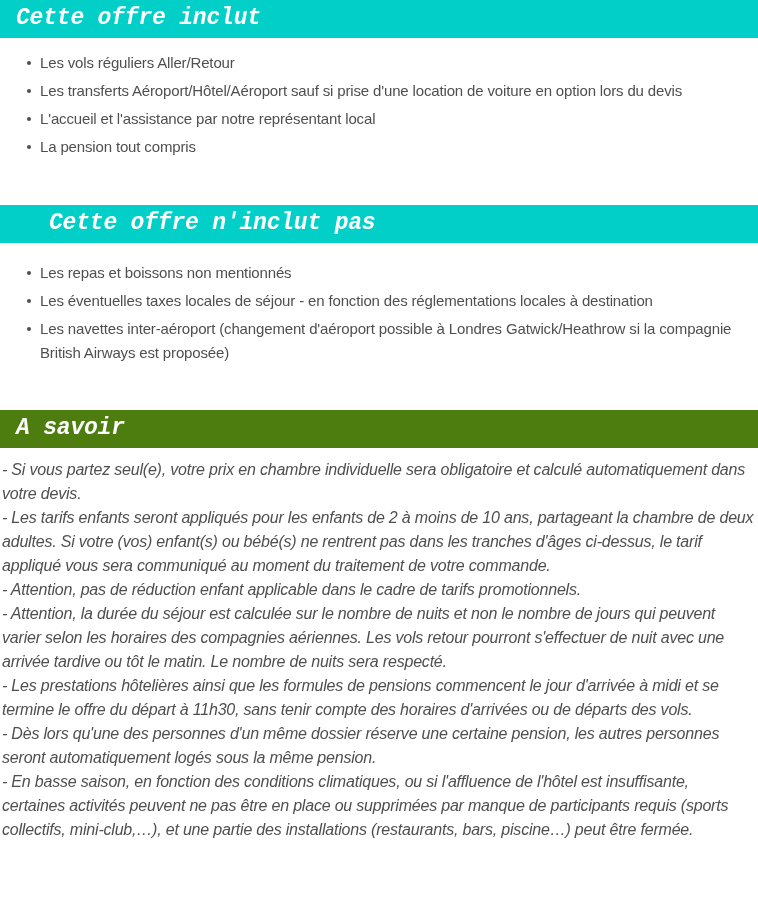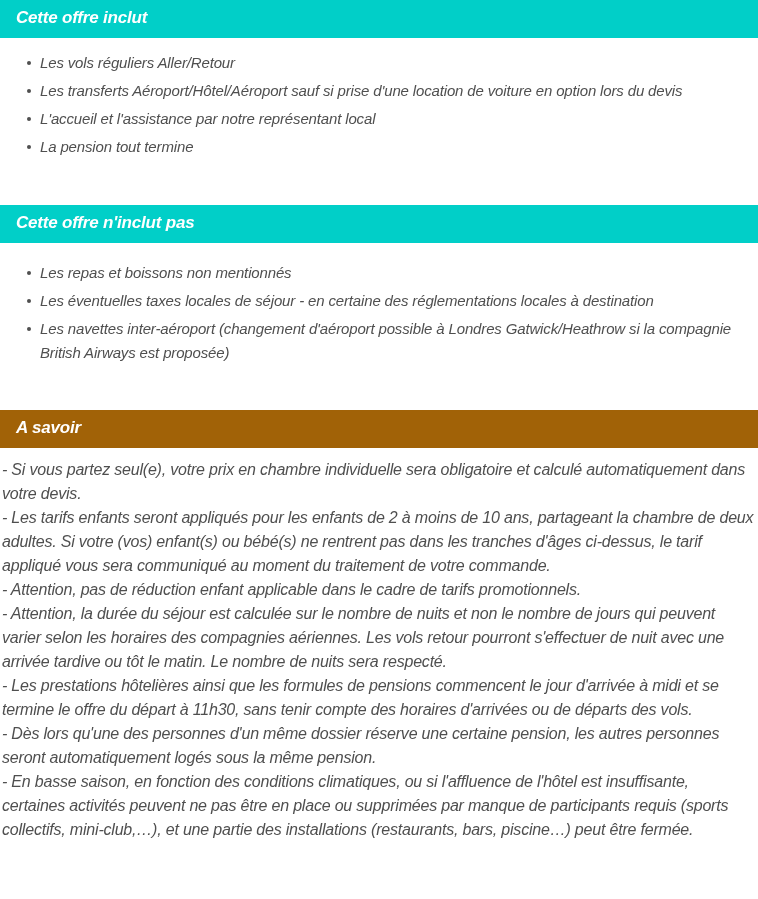--- a/index.html
+++ b/index.html
@@ -25,41 +25,40 @@
   
   .section-header {
     background: #01cfc8;
     width: 100%;
     box-sizing: border-box;
     padding: 5px 0 7px 16px;
     margin: 0;
   }
   .section-header .title {
     display: block;
-    font-family: Liberation Sans, sans-serif;
+    font-family: Liberation Mono, monospace;
     font-style: italic;
     font-weight: bold;
-    font-size: 17px;
+    font-size: 23px;
     line-height: 26px;
     letter-spacing: -0.2px;
     color: #ffffff;
     white-space: nowrap;
   }
 
   
   .bullet-list {
     list-style: none;
     margin: 0;
     padding: 0;
   }
   .bullet-list .bullet-item {
     position: relative;
     padding-left: 40px;
     padding-right: 15px;
-    font-style: italic;
     font-size: 15px;
     line-height: 24px;
     color: #4f4f4f;
     letter-spacing: -0.15px;
   }
   .bullet-list .bullet-item::before {
     content: "";
     position: absolute;
     left: 27px;
     top: 10px;
@@ -117,45 +116,45 @@
     <li class="bullet-item">
       <span>Les vols réguliers Aller/Retour</span>
     </li>
     <li class="bullet-item">
       <span>Les transferts Aéroport/Hôtel/Aéroport sauf si prise d'une location de voiture en option lors du devis</span>
     </li>
     <li class="bullet-item">
       <span>L'accueil et l'assistance par notre représentant local</span>
     </li>
     <li class="bullet-item">
-      <span>La pension tout termine</span>
+      <span>La pension tout compris</span>
     </li>
   </ul>
 
   <div class="gap-after-block-1"></div>
 
   <div class="section-header" style="background: rgb(1, 207, 200);">
-    <span class="title" style="color: rgb(255, 255, 255);">Cette offre n'inclut pas</span>
+    <span class="title" style="color: rgb(255, 255, 255); margin-left: 33px;">Cette offre n'inclut pas</span>
   </div>
 
   <ul class="bullet-list list-block-2">
     <li class="bullet-item">
       <span>Les repas et boissons non mentionnés</span>
     </li>
     <li class="bullet-item">
-      <span>Les éventuelles taxes locales de séjour - en certaine des réglementations locales à destination</span>
+      <span>Les éventuelles taxes locales de séjour - en fonction des réglementations locales à destination</span>
     </li>
     <li class="bullet-item">
       <span>Les navettes inter-aéroport (changement d'aéroport possible à Londres Gatwick/Heathrow si la compagnie British Airways est proposée)</span>
     </li>
   </ul>
 
   <div class="gap-after-block-2"></div>
 
-  <div class="section-header" style="background: #a16207;">
+  <div class="section-header" style="background: #4d7c0f;">
     <span class="title" style="color: rgb(255, 255, 255);">A savoir</span>
   </div>
 
   <div class="info-block">
     <p class="info-line">- Si vous partez seul(e), votre prix en chambre individuelle sera obligatoire et calculé automatiquement dans votre devis.</p>
     <p class="info-line">- Les tarifs enfants seront appliqués pour les enfants de 2 à moins de 10 ans, partageant la chambre de deux adultes. Si votre (vos) enfant(s) ou bébé(s) ne rentrent pas dans les tranches d'âges ci-dessus, le tarif appliqué vous sera communiqué au moment du traitement de votre commande.</p>
     <p class="info-line">- Attention, pas de réduction enfant applicable dans le cadre de tarifs promotionnels.</p>
     <p class="info-line">- Attention, la durée du séjour est calculée sur le nombre de nuits et non le nombre de jours qui peuvent varier selon les horaires des compagnies aériennes. Les vols retour pourront s'effectuer de nuit avec une arrivée tardive ou tôt le matin. Le nombre de nuits sera respecté.</p>
     <p class="info-line">- Les prestations hôtelières ainsi que les formules de pensions commencent le jour d'arrivée à midi et se termine le offre du départ à 11h30, sans tenir compte des horaires d'arrivées ou de départs des vols.</p>
     <p class="info-line">- Dès lors qu'une des personnes d'un même dossier réserve une certaine pension, les autres personnes seront automatiquement logés sous la même pension.</p>

